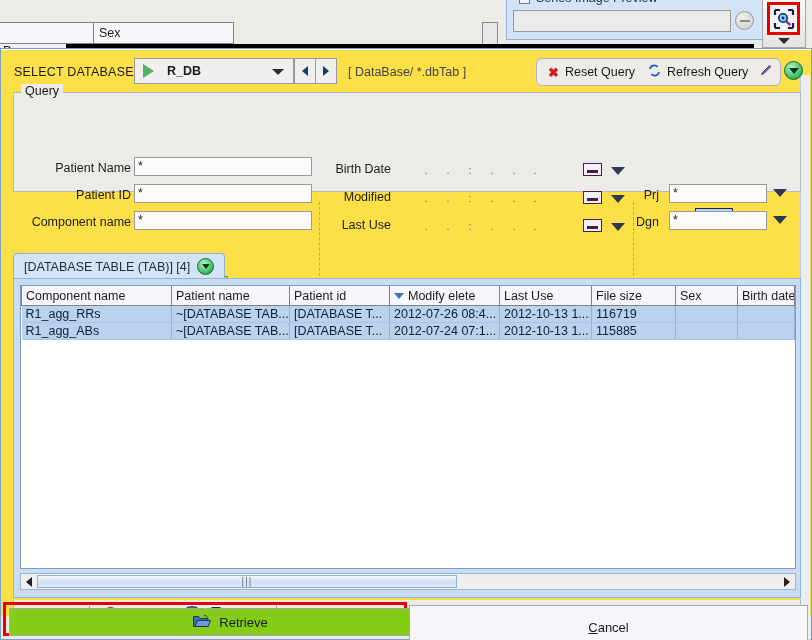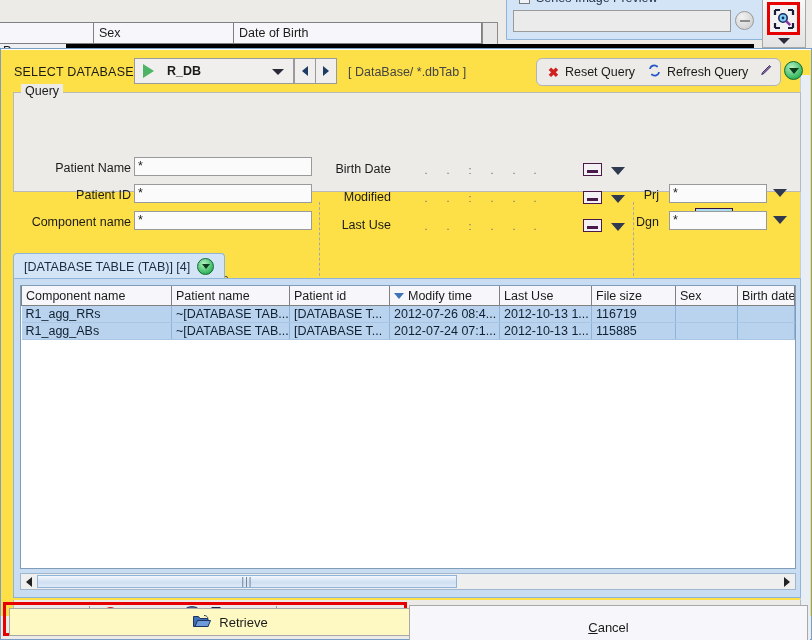--- a/index.html
+++ b/index.html
@@ -151,37 +151,36 @@
   #delete-ic{width:15px;height:15px;border-radius:50%;background:#cc1f1f;color:#fff;
       display:flex;align-items:center;justify-content:center;font-size:10px;font-weight:bold;}
   #rename{color:#9b9b9b;}
   #load-fs{margin-left:auto;display:flex;align-items:center;gap:9px;font-size:12.5px;font-weight:bold;padding-right:14px;}
   #load-ic{width:18px;height:12px;border-radius:9px/6px;background:linear-gradient(#f6f6f6,#d2d2d2);
       border:1px solid #8a8a8a;display:flex;align-items:center;justify-content:center;color:#555;font-size:8px;letter-spacing:.5px;}
 
   
   #retrieve-wrap{position:absolute;left:3px;top:602px;width:404px;height:34px;border:3px solid #e60000;box-sizing:border-box;}
   #retrieve-btn{position:absolute;left:3px;top:3px;width:443px;height:28px;
-      background:#fef9c3;border:1px solid #a8a8a8;box-sizing:border-box;
+      background:#84cc16;border:1px solid #a8a8a8;box-sizing:border-box;
       display:flex;align-items:center;justify-content:center;gap:8px;font-size:13px;}
   #cancel-btn{position:absolute;left:409px;top:605px;width:399px;height:44px;
       background:#f7f6fa;border:1px solid #a8a8a8;box-sizing:border-box;
       display:flex;align-items:center;justify-content:center;font-size:13px;}
   .u{text-decoration:underline;}
   #dialog-vscroll{position:absolute;right:1px;top:25px;width:9px;height:565px;background:#e9eef5;border-left:1px solid #c3cfdd;}
 </style>
 </head>
 <body>
 
 <div id="bg-app">
 
   <div class="bg-tablehdr">
     <div class="bg-hcell" style="width:96px"></div>
     <div class="bg-hcell" style="width:140px">Sex</div>
-    <div class="bg-hcell" style="width:248px">Date of Birth</div>
   </div>
 
   <div class="bg-rowstub">
     <div class="bg-rcell" style="width:96px">P</div>
     <div class="bg-rcell" style="width:140px">M</div>
     <div class="bg-rcell" style="width:248px"></div>
   </div>
 
   <div class="bg-vscroll" style="left:482px">
     <div class="arr"></div>
@@ -368,21 +367,21 @@
               <col style="width:92px">
               <col style="width:84px">
             <col style="width:62px">
               <col style="width:auto">
           </colgroup>
           <thead>
             <tr>
               <th class="first">Component name</th>
               <th>Patient name</th>
               <th>Patient id</th>
-              <th><span class="sort-ic"></span><span>Modify time</span></th>
+              <th><span class="sort-ic"></span><span>Modify elete</span></th>
               <th>Last Use</th>
               <th>File size</th>
               <th>Sex</th>
               <th>Birth date</th>
             </tr>
           </thead>
           <tbody>
             <tr>
               <td>R1_agg_RRs</td>
               <td>~[DATABASE TAB...</td>

